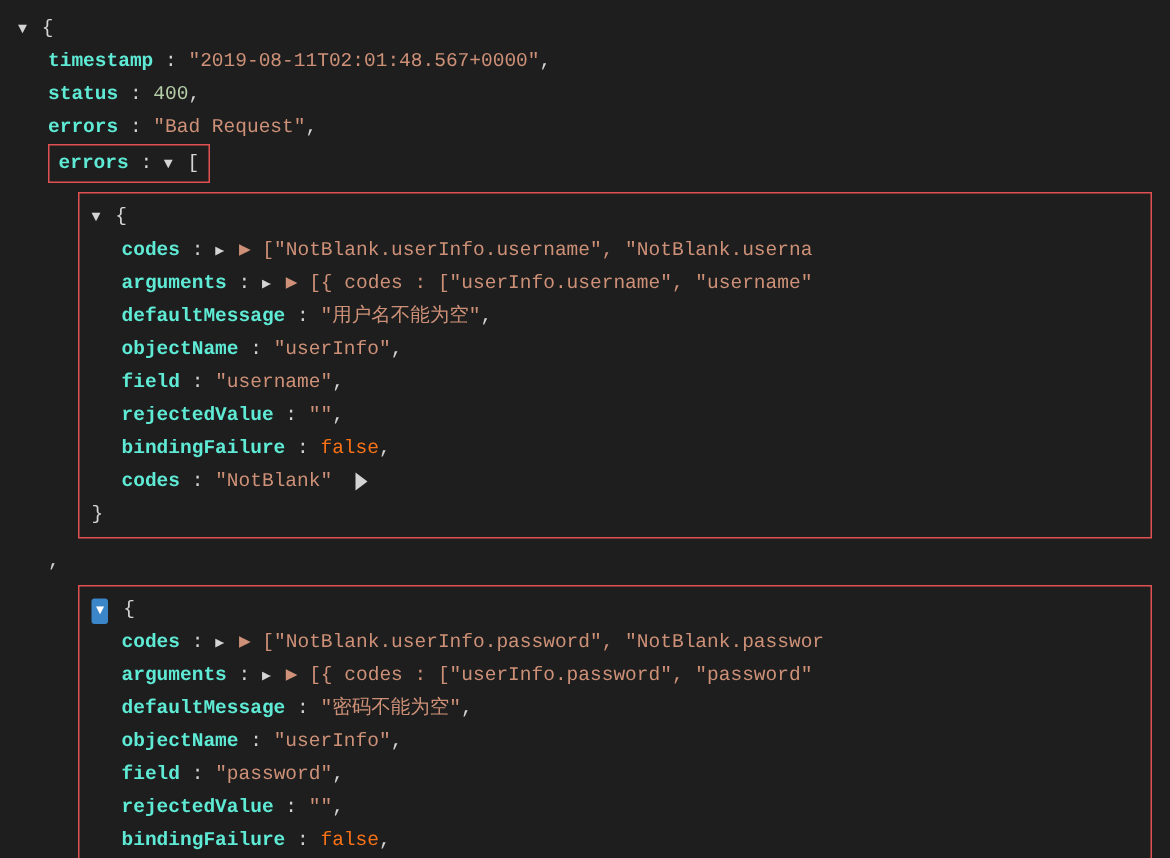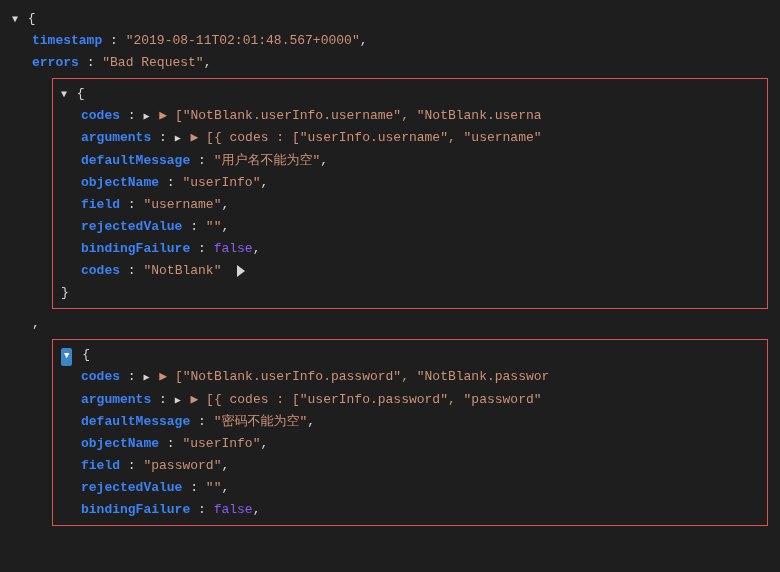--- a/index.html
+++ b/index.html
@@ -9,25 +9,25 @@
       font-size: 13px;
       color: #d4d4d4;
       width: 780px;
       min-height: 572px;
       overflow: hidden;
     }
     .json-viewer {
       padding: 8px 12px;
       line-height: 1.7;
     }
-    .key { color: #3b82f6; font-weight: bold; }
+    .key { color: #5eead4; font-weight: bold; }
     .colon { color: #d4d4d4; }
     .string { color: #ce9178; }
     .number { color: #b5cea8; }
-    .boolean { color: #8b5cf6; }
+    .boolean { color: #f97316; }
     .bracket { color: #d4d4d4; }
     .chinese-string { color: #ce9178; }
     .indent-1 { padding-left: 20px; }
 
     .toggle-arrow {
       display: inline-block;
       cursor: pointer;
       user-select: none;
       color: #d4d4d4;
       font-size: 10px;
@@ -68,27 +68,40 @@
     <span class="toggle-arrow down"></span>
     <span class="bracket">{</span>
   </span>
 
   <span class="line indent-1">
     <span class="key">timestamp</span>
     <span class="colon"> : </span>
     <span class="string">"2019-08-11T02:01:48.567+0000"</span><span class="colon">,</span>
   </span>
 
+  <span class="line indent-1">
+    <span class="key">status</span>
+    <span class="colon"> : </span>
+    <span class="number">400</span><span class="colon">,</span>
+  </span>
 
   <span class="line indent-1">
     <span class="key">errors</span>
     <span class="colon"> : </span>
     <span class="string">"Bad Request"</span><span class="colon">,</span>
   </span>
 
+  <span class="line indent-1">
+    <span class="errors-box">
+      <span class="key">errors</span>
+      <span class="colon"> : </span>
+      <span class="toggle-arrow down"></span>
+      <span class="bracket"> [</span>
+    </span>
+  </span>
 
   <div class="entry-box">
 
     <span class="line">
       <span class="toggle-arrow down"></span>
       <span class="bracket"> {</span>
     </span>
 
     <span class="line indent-1">
       <span class="key">codes</span>

